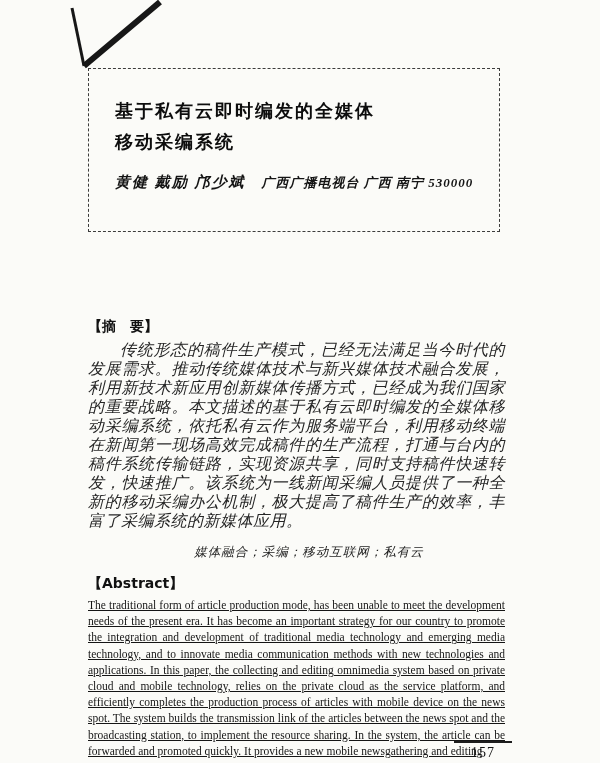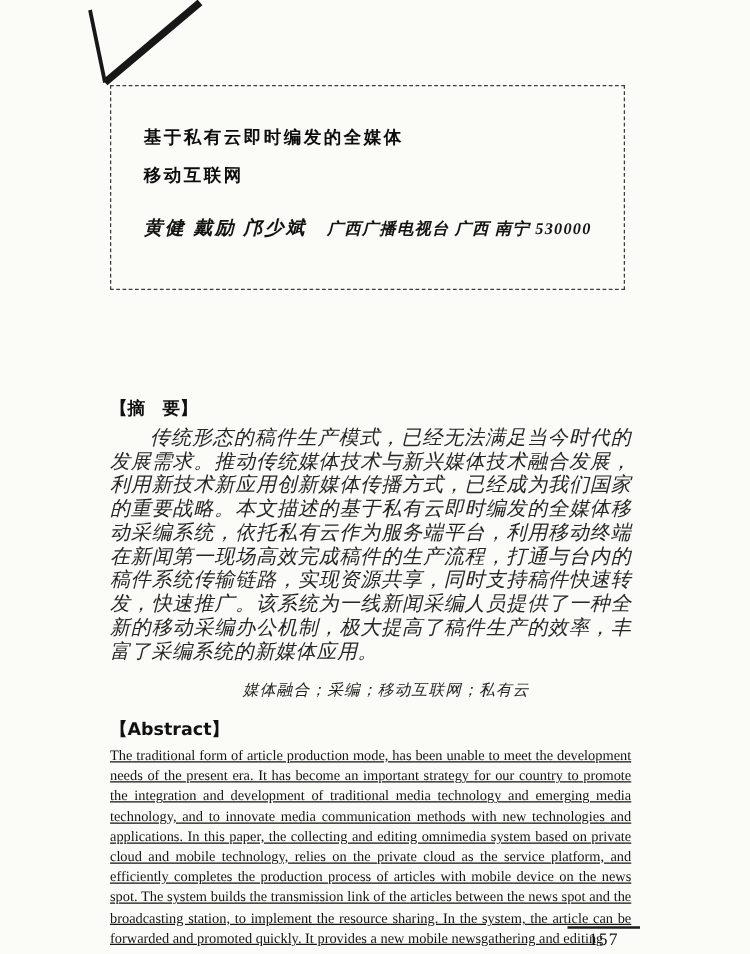--- a/index.html
+++ b/index.html
@@ -22,21 +22,21 @@
     position: absolute;
     left: 88px; top: 68px;
     width: 412px; height: 164px;
     border: 1px dashed #3c3c3c;
     box-sizing: border-box;
     padding: 26px 0 0 26px;
   }
   .title {
     font-family: "DejaVu Sans", sans-serif;
     font-weight: bold;
-    font-size: 14px;
+    font-size: 18px;
     line-height: 31px;
     letter-spacing: 2px;
     color: #0d0d0d;
   }
   .authors-row {
     margin-top: 16px;
     font-style: italic;
     white-space: nowrap;
     color: #141414;
   }
@@ -121,21 +121,21 @@
 <div class="page">
 
   <svg class="corner" width="200" height="90" viewBox="0 0 200 90" aria-hidden="true">
     <line x1="160" y1="2" x2="84" y2="66" stroke="#171717" stroke-width="6"></line>
     <line x1="84" y1="66" x2="72" y2="8" stroke="#171717" stroke-width="3"></line>
   </svg>
 
   <div class="header-box">
     <div class="title">
       <span>基于私有云即时编发的全媒体</span><br>
-      <span>移动互联网</span>
+      <span>移动采编系统</span>
     </div>
     <div class="authors-row">
       <span class="authors">黄健 戴励 邝少斌</span>
       <span class="affiliation">广西广播电视台 广西 南宁 530000</span>
     </div>
   </div>
 
   <div class="main">
 
     <div class="section-label">【摘　要】</div>

